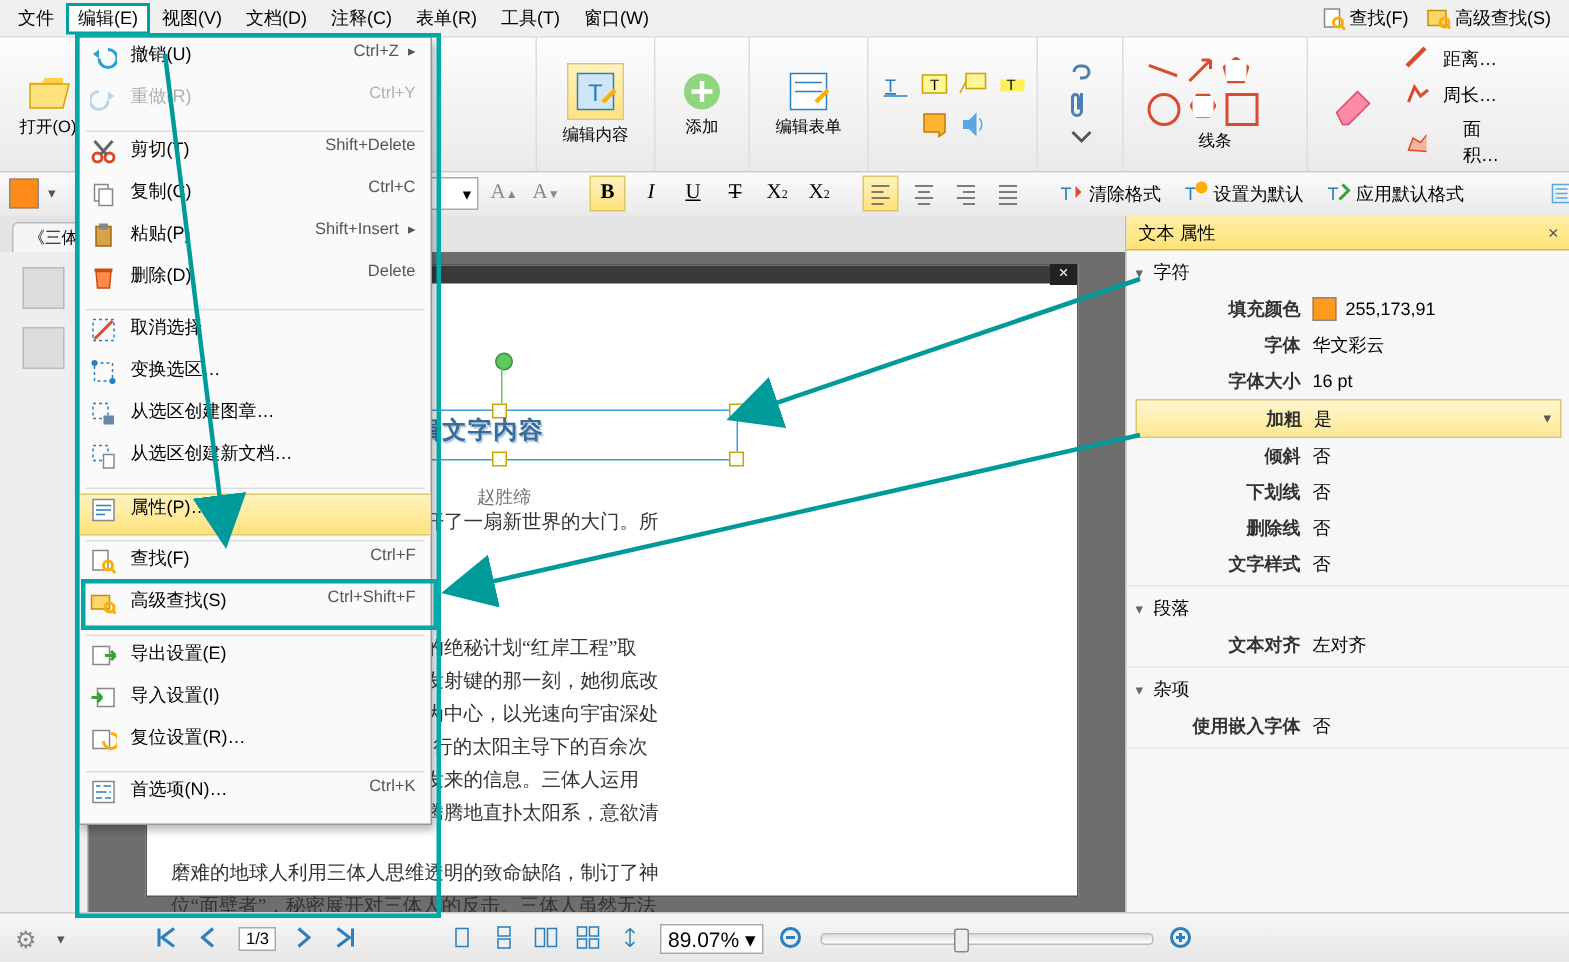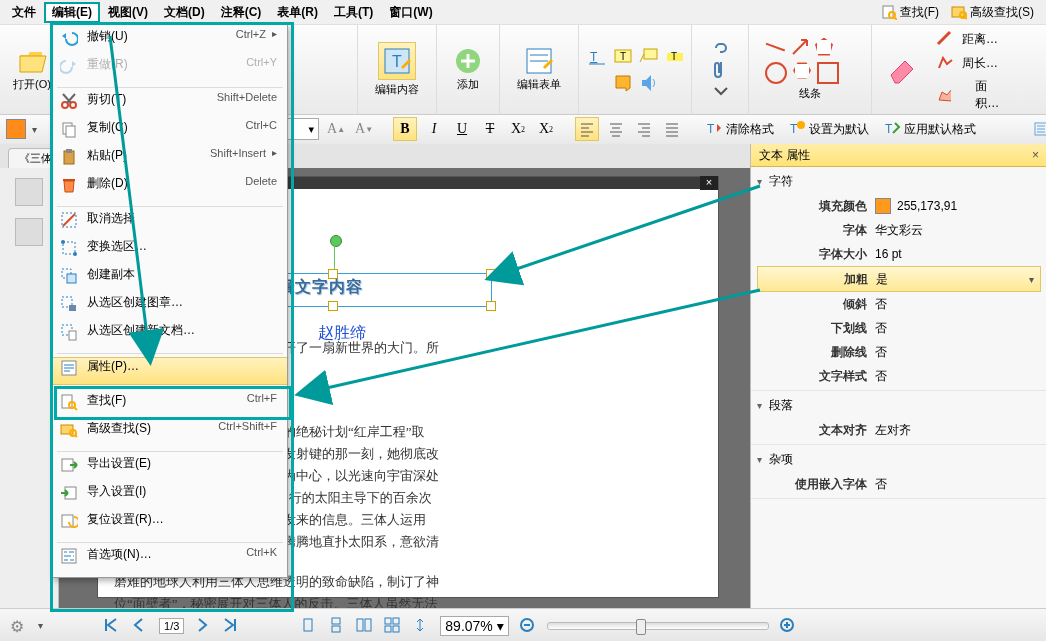--- a/index.html
+++ b/index.html
@@ -18,21 +18,20 @@
     left: 0; top: 0; width: 1046px; height: 24px;
     background: #f0f0f0;
     border-bottom: 1px solid #e0e0e0;
     display: flex; align-items: center;
     padding-left: 4px;
     z-index: 2;
   }
   .menubar .menuitem {
     padding: 2px 8px;
     cursor: default;
-    font-weight: bold;
   }
   .menubar .menuitem.active {
     background: #fff;
     outline: 2px solid #00a0a0;
     outline-offset: -2px;
   }
   .menubar .right {
     margin-left: auto;
     display: flex;
     align-items: center;
@@ -96,21 +95,21 @@
   .sidebar { width:58px; background:#eee; border-right:1px solid #bbb; display:flex; flex-direction:column; align-items:center; padding-top:10px; gap:12px;}
   .sidebar .sb-icon{ width:26px; height:26px; background:#ddd; border:1px solid #bbb;}
   .page-area { flex:1; background:#6e6e6e; position:relative; overflow:hidden;}
   .page { position:absolute; left:38px; top:8px; width:620px; height:420px; background:#fff; border:1px solid #555;}
   .page-dark-header { position:absolute; left:0; top:0; width:620px; height:12px; background:#3a3a3a;}
   .page-close { position:absolute; right:0; top:-1px; width:18px; height:14px; background:#222; color:#fff; font-size:11px; text-align:center; line-height:13px;}
   .edit-frame { position:absolute; left:78px; top:96px; width:314px; height:32px; border:1px solid #3a9fd8;}
   .edit-handle { position:absolute; width:8px; height:8px; background:#fff; border:1px solid #c9a400;}
   .edit-text { position:absolute; left:84px; top:100px; font-size:16px; font-weight:bold; color:#3a6a9a; letter-spacing:1px; text-shadow:1px 1px 0 #aecae2; white-space:nowrap;}
   .rotate-handle { position:absolute; width:10px; height:10px; border-radius:50%; background:#5cc95c; border:1px solid #3a8a3a;}
-  .page-author { position:absolute; left:220px; top:146px; font-size:16px; color:#1d4ed8;}
+  .page-author { position:absolute; left:220px; top:146px; font-size:12px; color:#737373;}
   .page-body { position:absolute; left:16px; top:160px; width:590px; font-size:13px; line-height:22px; color:#333; font-family:"SimSun","NSimSun",serif;}
   .page-body p { margin:0 0 18px 0;}
 
   
   .statusbar { position:absolute; left:0; top:608px; width:1046px; height:33px; background:linear-gradient(#f7f7f7,#e6e6e6); border-top:1px solid #ccc; display:flex; align-items:center; padding:0 10px; gap:10px;}
   .pagenum-box{ border:1px solid #aaa; background:#fff; padding:1px 4px; font-size:11px;}
   .zoom-status{ border:1px solid #aaa; background:#fff; padding:1px 4px; font-size:14px;}
   .sb-icon-s { width:18px; height:18px; }
 
   
@@ -662,29 +661,20 @@
           <rect x="3" y="3" width="12" height="12" fill="none" stroke="#2a7fbf" stroke-dasharray="2 2"></rect>
           <circle cx="3" cy="3" r="2" fill="#2a7fbf"></circle>
           <circle cx="15" cy="15" r="2" fill="#2a7fbf"></circle>
         </svg>
       </span>
     <span class="dlab">变换选区…</span>
   </div>
   <div class="ditem">
     <span class="dicon">
         <svg width="18" height="18">
-          <rect x="2" y="2" width="9" height="9" fill="none" stroke="#2a7fbf" stroke-dasharray="2 2"></rect>
-          <rect x="7" y="7" width="9" height="9" fill="#cfe6f7" stroke="#2a7fbf"></rect>
-        </svg>
-      </span>
-    <span class="dlab">创建副本</span>
-  </div>
-  <div class="ditem">
-    <span class="dicon">
-        <svg width="18" height="18">
           <rect x="2" y="2" width="10" height="10" fill="none" stroke="#2a7fbf" stroke-dasharray="2 2"></rect>
           <rect x="9" y="10" width="7" height="6" fill="#6a88a8"></rect>
         </svg>
       </span>
     <span class="dlab">从选区创建图章…</span>
   </div>
   <div class="ditem">
     <span class="dicon">
         <svg width="18" height="18">
           <rect x="2" y="2" width="10" height="10" fill="none" stroke="#2a7fbf" stroke-dasharray="2 2"></rect>

